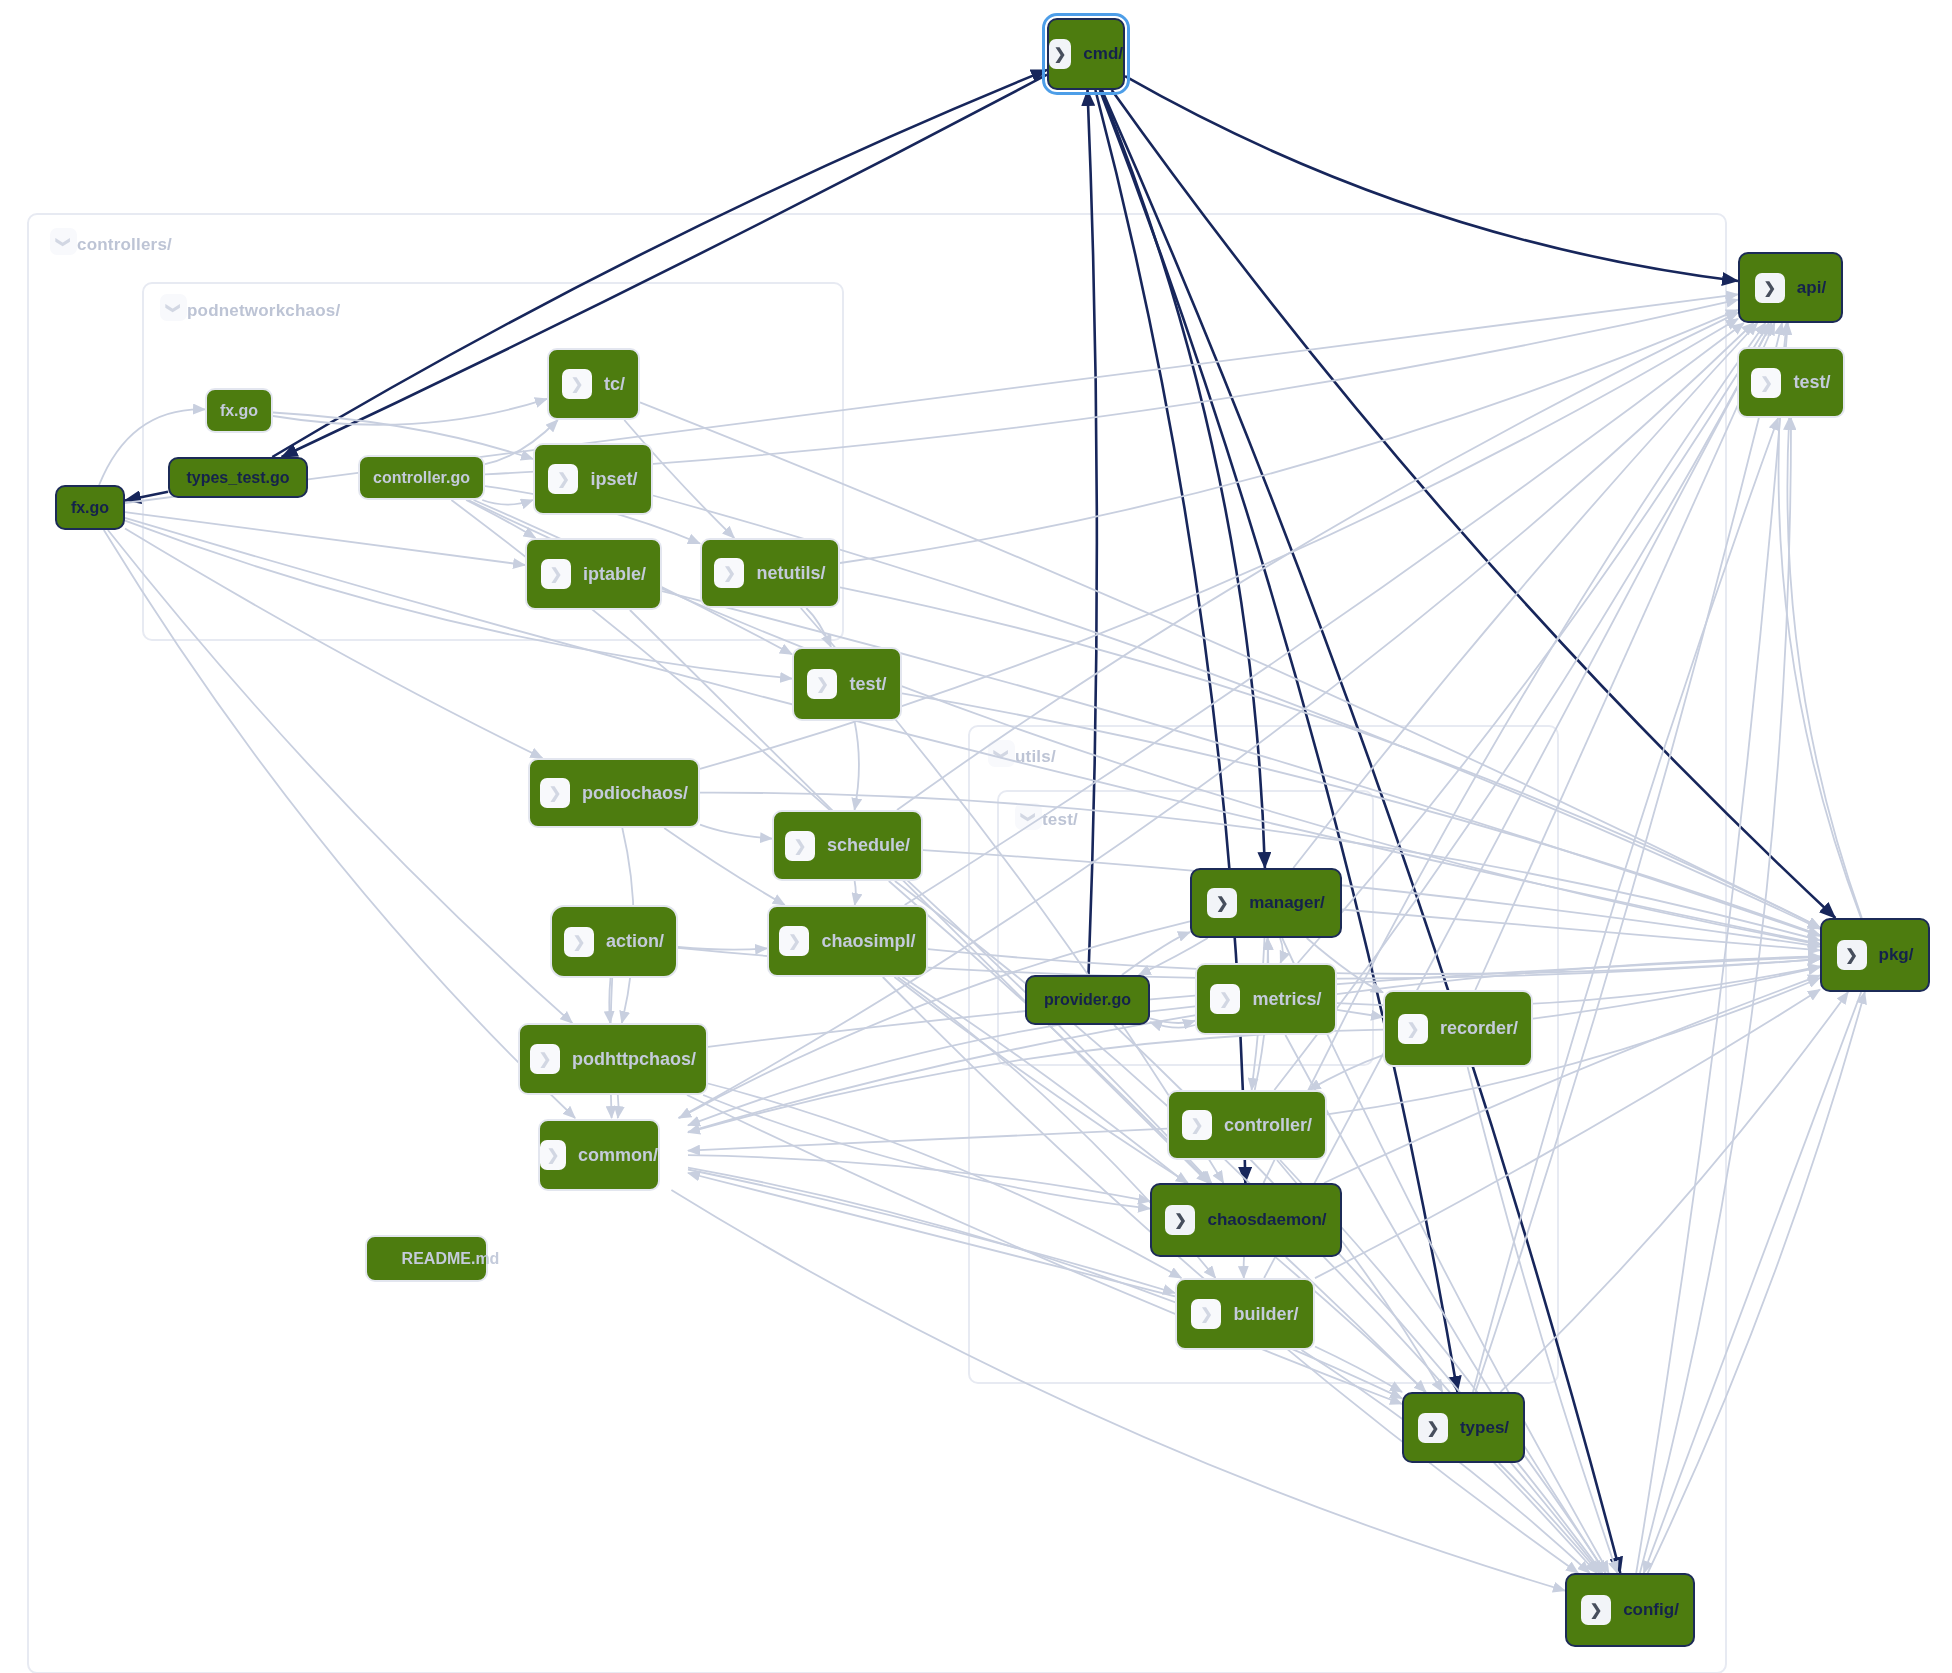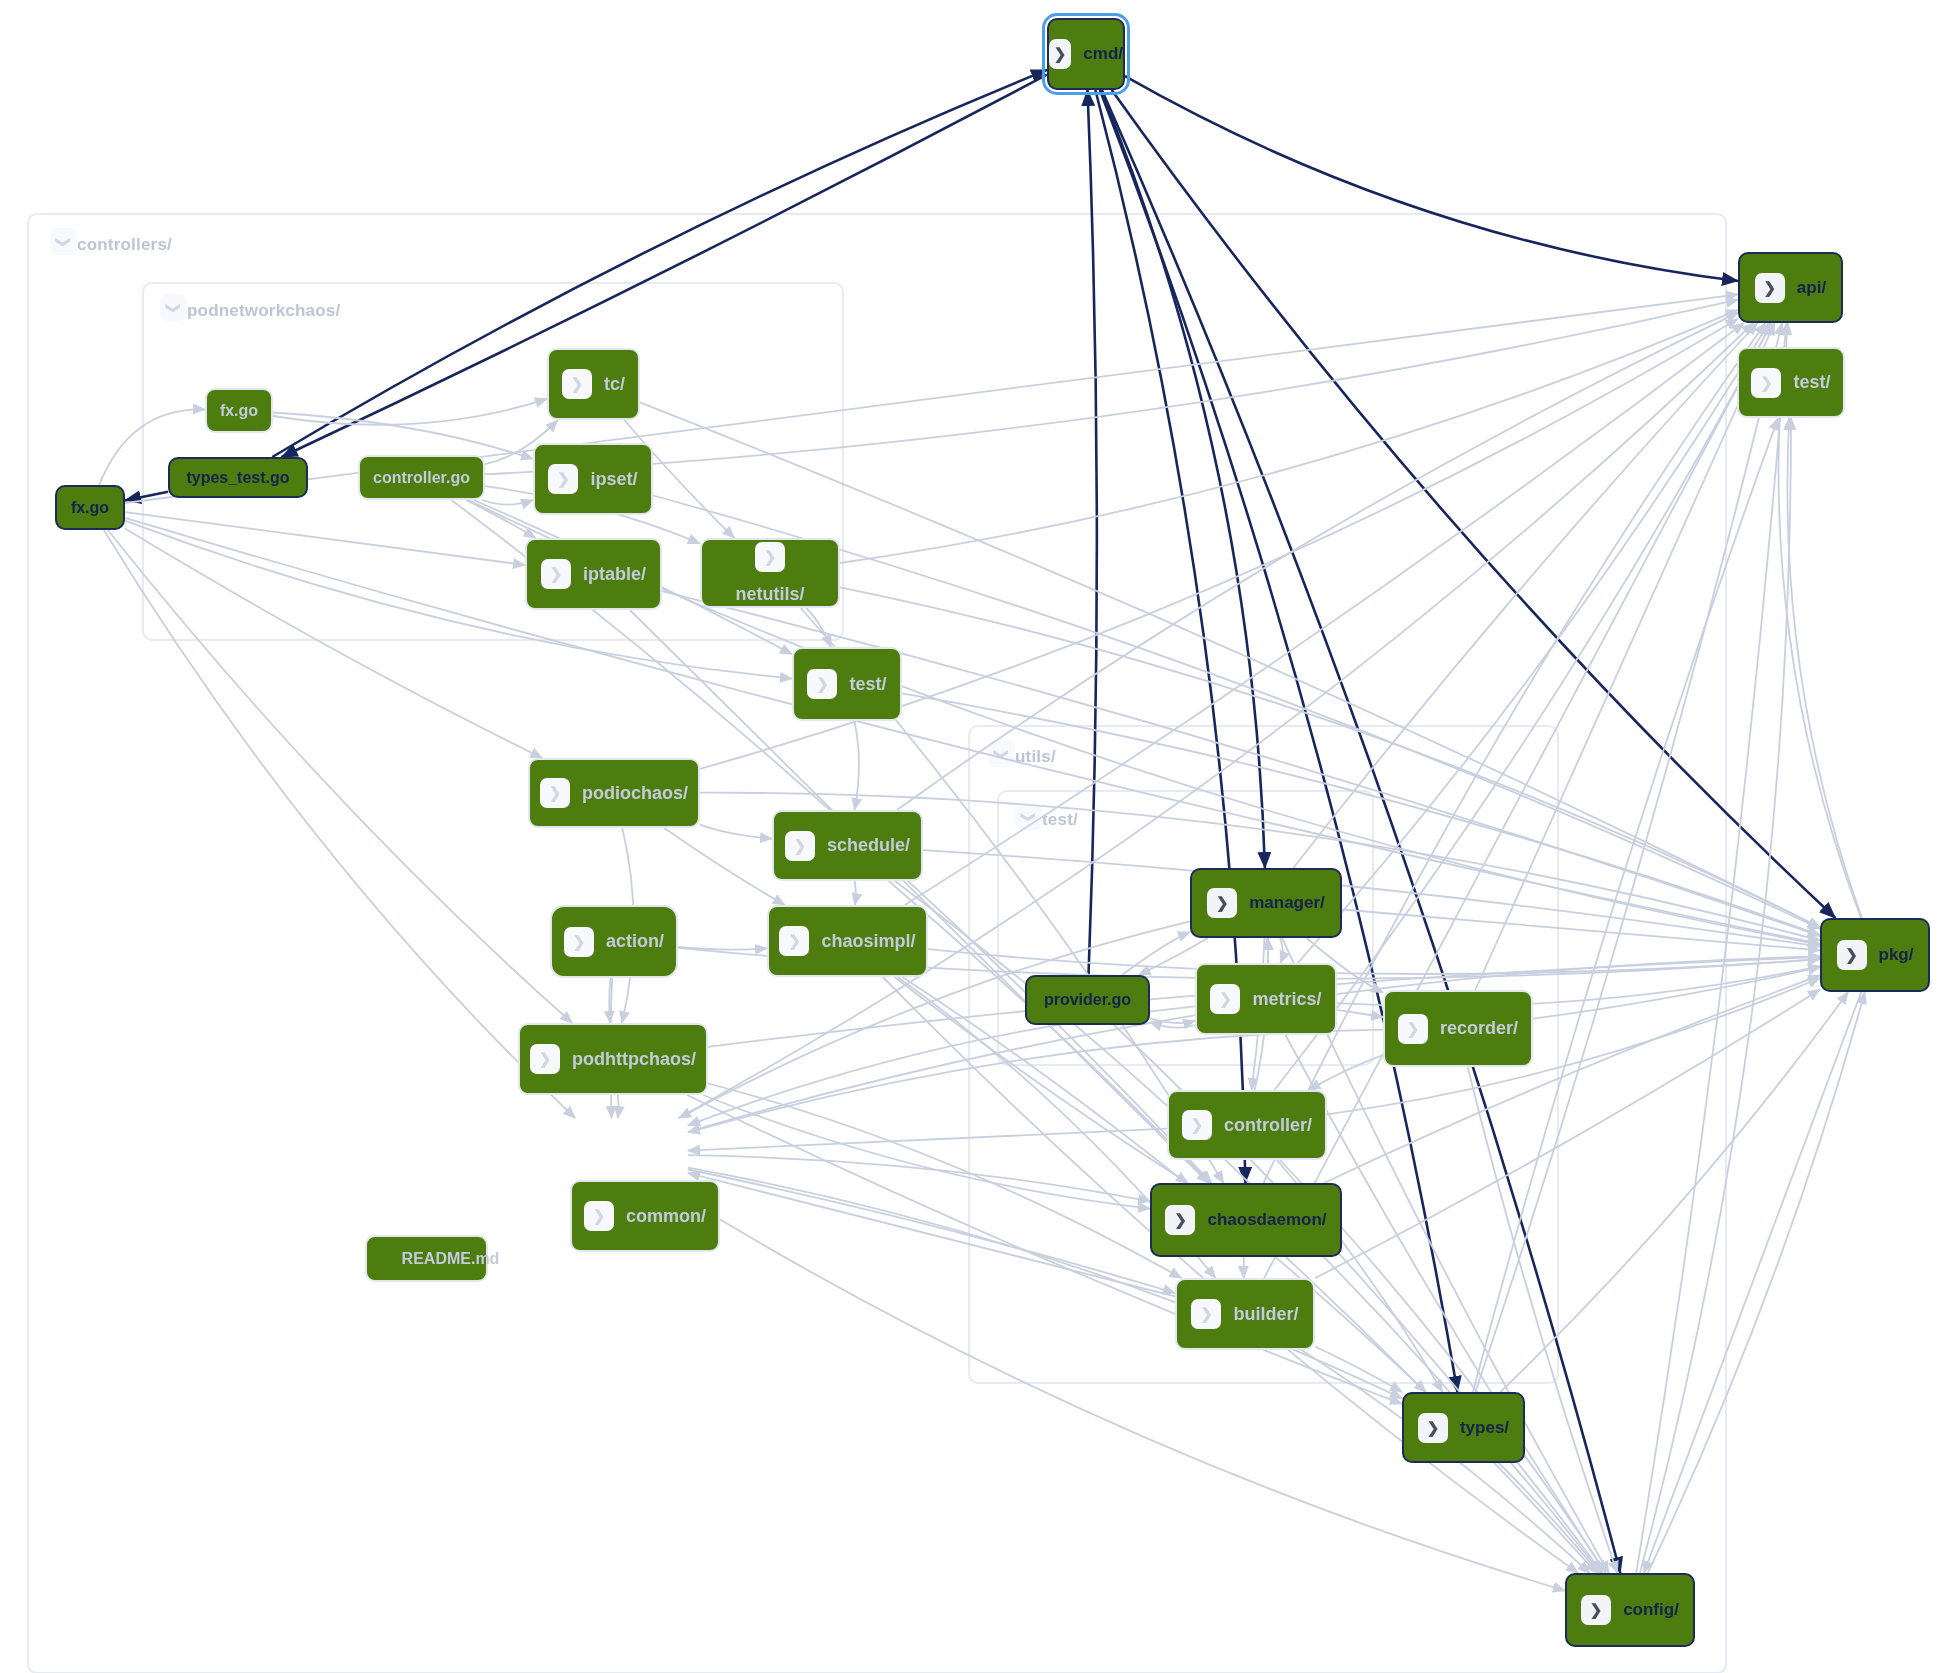--- a/index.html
+++ b/index.html
@@ -243,21 +243,21 @@
       <span class="label-text">tc/</span>
     </div>
     <div class="node faded folder" style="left: 533px; top: 443px; width: 120px; height: 72px;">
       <span class="chev dir-right faded-ic"></span>
       <span class="label-text">ipset/</span>
     </div>
     <div class="node faded folder" style="left: 525px; top: 538px; width: 137px; height: 72px;">
       <span class="chev dir-right faded-ic"></span>
       <span class="label-text">iptable/</span>
     </div>
-    <div class="node faded folder" style="left: 700px; top: 538px; width: 140px; height: 70px; flex-direction: column;">
+    <div class="node faded folder" style="left: 700px; top: 538px; width: 140px; height: 70px;">
       <span class="chev dir-right faded-ic"></span>
       <span class="label-text">netutils/</span>
     </div>
     <div class="node faded folder" style="left: 792px; top: 647px; width: 110px; height: 74px;">
       <span class="chev dir-right faded-ic"></span>
       <span class="label-text">test/</span>
     </div>
     <div class="node faded folder" style="left: 528px; top: 758px; width: 172px; height: 70px;">
       <span class="chev dir-right faded-ic"></span>
       <span class="label-text">podiochaos/</span>
@@ -271,21 +271,21 @@
       <span class="label-text">action/</span>
     </div>
     <div class="node faded folder" style="left: 767px; top: 905px; width: 161px; height: 72px;">
       <span class="chev dir-right faded-ic"></span>
       <span class="label-text">chaosimpl/</span>
     </div>
     <div class="node faded folder" style="left: 518px; top: 1023px; width: 190px; height: 72px;">
       <span class="chev dir-right faded-ic"></span>
       <span class="label-text">podhttpchaos/</span>
     </div>
-    <div class="node faded folder" style="left: 538px; top: 1180px; width: 150px; height: 72px; margin-left: 32px;">
+    <div class="node faded folder" style="left: 538px; top: 1119px; width: 122px; height: 72px;">
       <span class="chev dir-right faded-ic"></span>
       <span class="label-text">common/</span>
     </div>
     <div class="node faded file" style="left: 365px; top: 1235px; width: 123px; height: 47px; padding-left: 48px;">
       <span class="label-text">README.md</span>
     </div>
     <div class="node active folder" style="left: 1190px; top: 868px; width: 152px; height: 70px;">
       <span class="chev dir-right active-ic"></span>
       <span class="label-text">manager/</span>
     </div>

